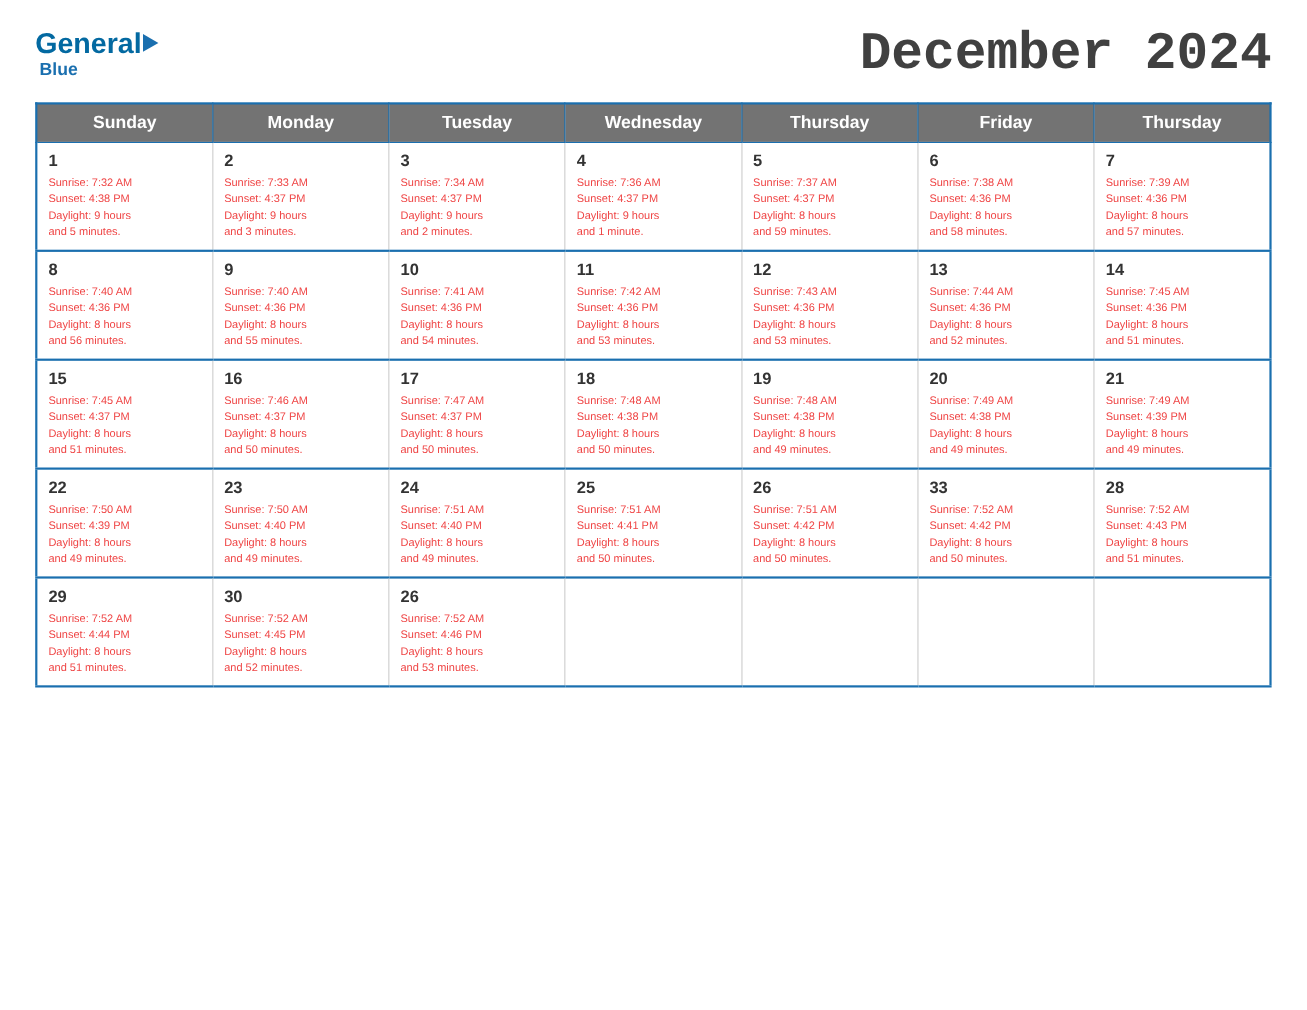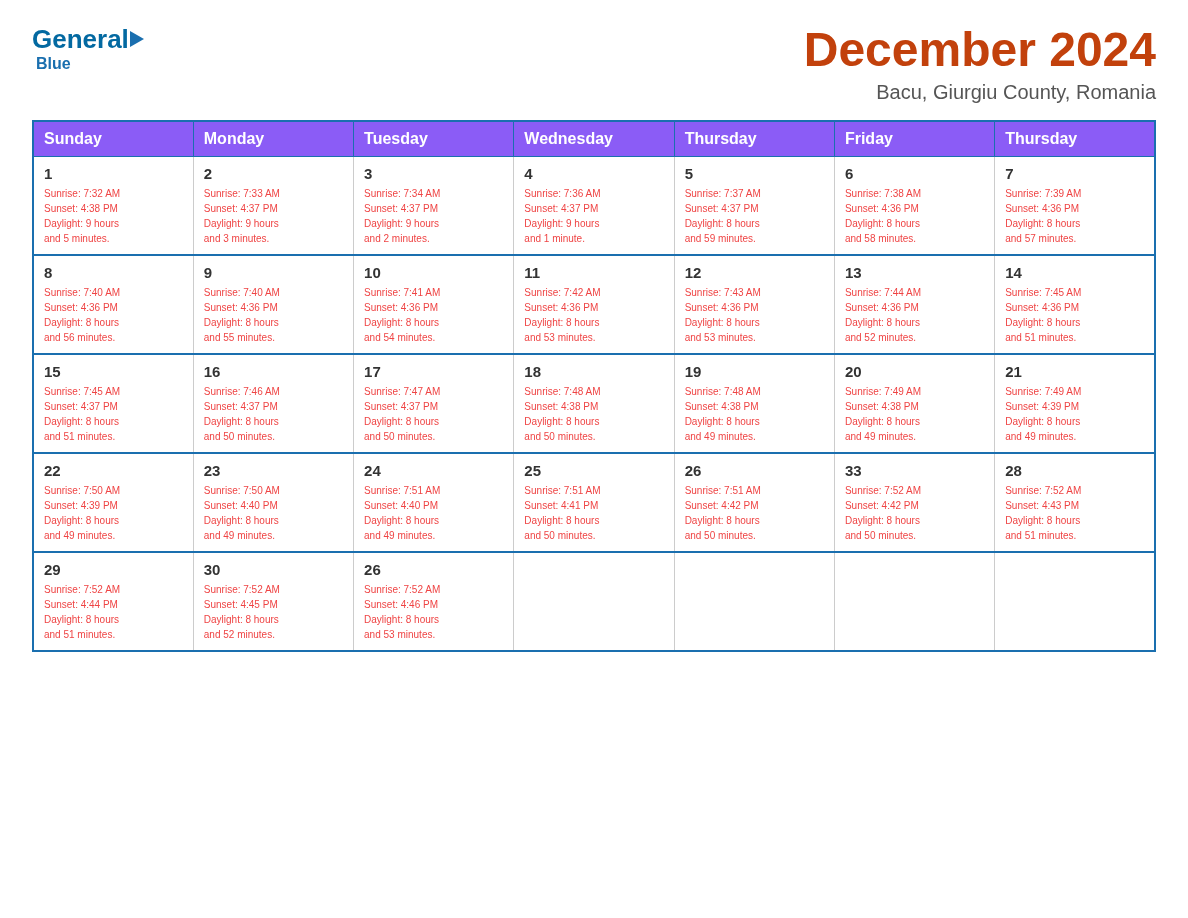--- a/index.html
+++ b/index.html
@@ -20,40 +20,41 @@
       display: flex;
       flex-direction: column;
       align-items: flex-start;
     }
     .title-section {
       text-align: right;
     }
     .month-title {
       font-size: 48px;
       font-weight: bold;
-      color: #c2410c;
+      color: #404040;
       line-height: 1.1;
+      font-family: Liberation Mono, monospace;
     }
     .location {
       font-size: 20px;
       color: #555;
       margin-top: 4px;
     }
     .calendar {
       width: 100%;
       border-collapse: collapse;
       border: 2px solid #1a6faf;
     }
     .calendar th {
-      background-color: #8b5cf6;
+      background-color: #737373;
       color: #fff;
       font-size: 16px;
       font-weight: bold;
       padding: 8px 10px;
-      text-align: left;
+      text-align: center;
       border: 1px solid #1a6faf;
     }
     .calendar td {
       vertical-align: top;
       padding: 8px 10px;
       border: 1px solid #ccc;
       border-bottom: 2px solid #1a6faf;
       font-size: 13px;
       color: #333;
       width: calc(100% / 7);
@@ -104,21 +105,20 @@
 <div class="header">
   <div class="logo">
     <div class="logo-row">
       <span class="logo-g">General</span>
       <span class="logo-arrow"></span>
     </div>
     <div style="color:#1a6faf; font-size:16px; font-weight:bold; padding-left:4px;">Blue</div>
   </div>
   <div class="title-section">
     <div class="month-title">December 2024</div>
-    <div class="location">Bacu, Giurgiu County, Romania</div>
   </div>
 </div>
 
 <table class="calendar">
   <thead>
     <tr>
     <th>Sunday</th>
         <th>Monday</th>
         <th>Tuesday</th>
         <th>Wednesday</th>

